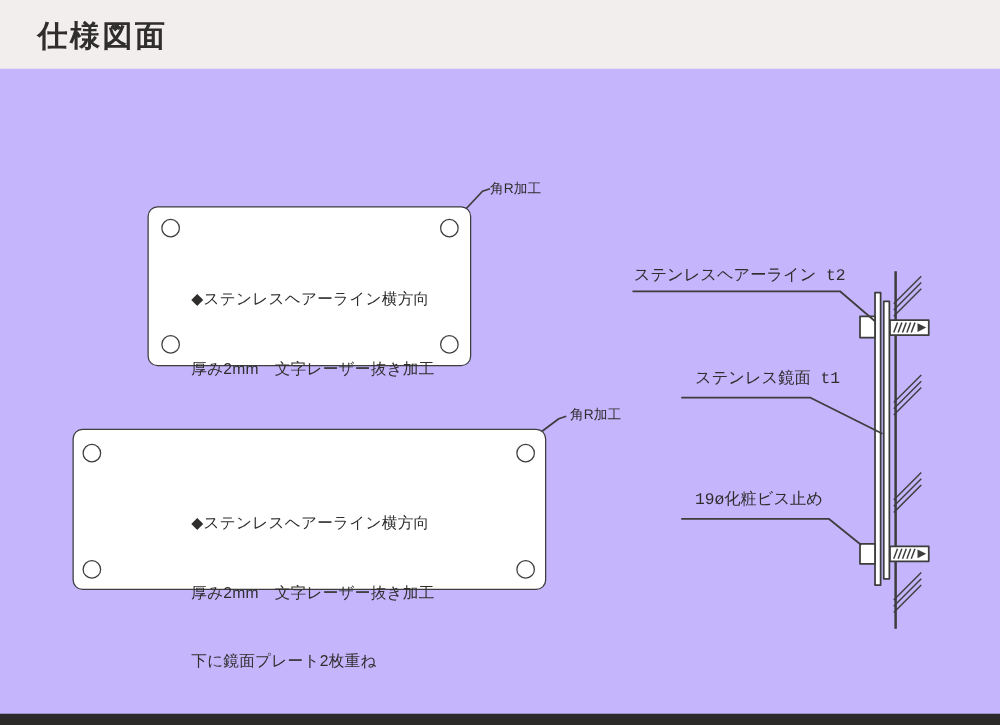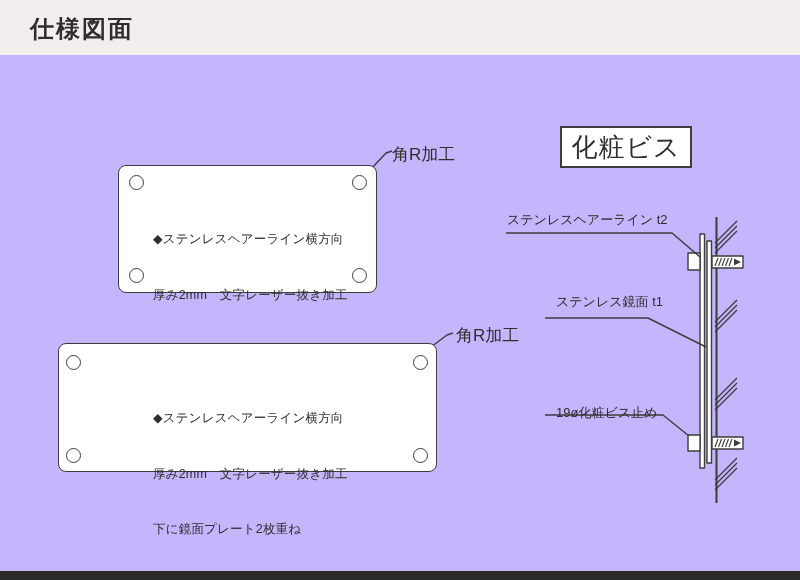--- a/index.html
+++ b/index.html
@@ -41,34 +41,34 @@
   .plate2 .tl { left:7px; top:11px; }  .plate2 .tr { right:8px; top:11px; }
   .plate2 .bl { left:7px; bottom:8px; } .plate2 .br { right:8px; bottom:8px; }
 
   .note {
     position:absolute; font-size:12.5px; line-height:18.5px;
     letter-spacing:0.2px; white-space:pre; color:var(--text,#2f2e2d);
   }
   .plate1 .note { left:34px; top:27px; }
   .plate2 .note { left:94px; top:28px; }
 
-  .corner-label { position:absolute; font-size:17px; white-space:nowrap; }
+  .corner-label { position:absolute; font-size:11px; white-space:nowrap; }
   .corner-label.p1 { left:392px; top:143px; }
   .corner-label.p2 { left:456px; top:324px; }
 
   .detail-box {
     position:absolute; left:560px; top:126px; width:132px; height:42px;
     box-sizing:border-box; border:2px solid var(--line,#3d3d3d); background:#fff;
     display:flex; align-items:center; justify-content:center;
     font-size:26px; letter-spacing:1px; color:var(--text,#2f2e2d);
   }
-  .sec-label { position:absolute; font-size:13px; white-space:nowrap; }
+  .sec-label { position:absolute; font-size:13px; white-space:nowrap;font-family:Liberation Mono, monospace; }
   .sec-label.hairline { left:507px; top:211px; }
   .sec-label.mirror   { left:556px; top:293px;text-align:right; }
-  .sec-label.screw    { left:556px; top:404px; }
+  .sec-label.screw    { left:556px; top:390px; }
 
   .footer-bar {
     position:absolute; left:0; bottom:0; width:800px; height:9px;
     background:var(--footer-bar,#2b2a29);
   }
 </style>
 </head>
 <body>
 
 <div class="canvas">
@@ -175,22 +175,19 @@
     <div class="hole bl"></div>
     <div class="hole br"></div>
     <div class="note">
       <div>◆ステンレスヘアーライン横方向</div>
       <div>厚み2mm　文字レーザー抜き加工</div>
       <div>下に鏡面プレート2枚重ね</div>
     </div>
   </div>
   <div class="corner-label p2">角R加工</div>
 
-  <div class="detail-box">
-    <span>化粧ビス</span>
-  </div>
 
   <div class="sec-label hairline">ステンレスヘアーライン t2</div>
   <div class="sec-label mirror">ステンレス鏡面 t1</div>
   <div class="sec-label screw">19ø化粧ビス止め</div>
 
   <div class="footer-bar"></div>
 </div>
 
 </body></html>

